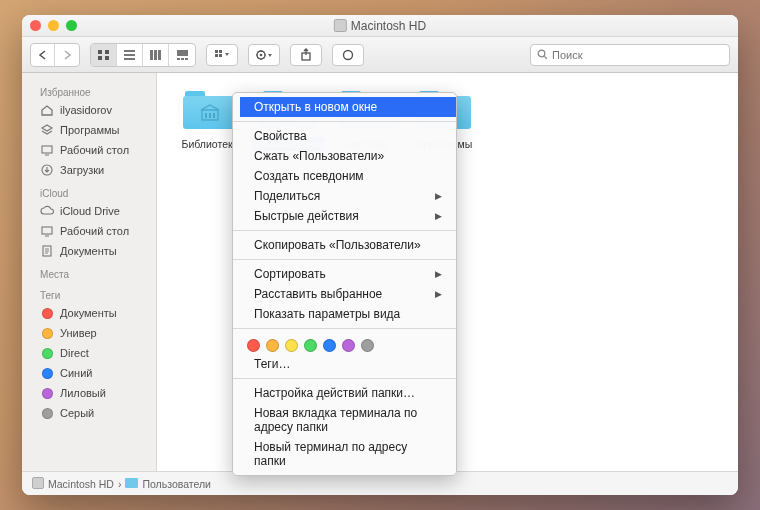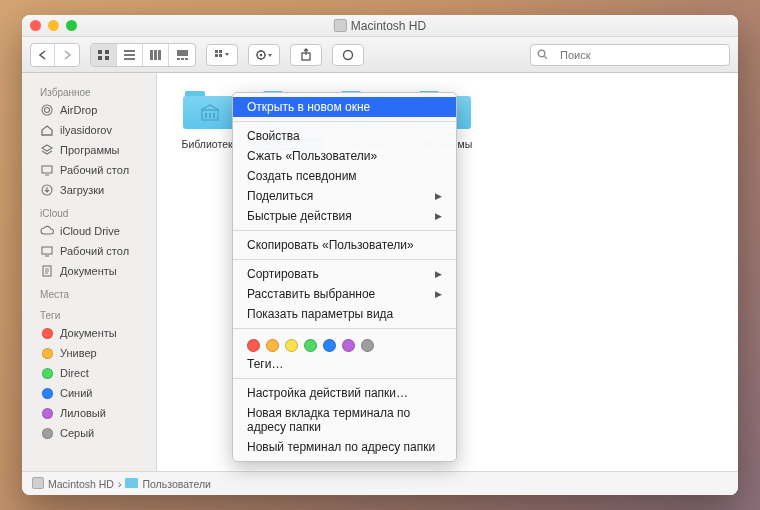--- a/index.html
+++ b/index.html
@@ -16,38 +16,38 @@
 .toolbar { height: 36px; background: linear-gradient(#f6f6f6, #e8e8e8); border-bottom: 1px solid #c8c8c8; display: flex; align-items: center; padding: 0 8px; gap: 10px; }
 .navbtns { display: flex; background: #fff; border: 1px solid #c8c8c8; border-radius: 4px; overflow: hidden; }
 .navbtn { width: 24px; height: 22px; display: flex; align-items: center; justify-content: center; color: #666; font-size: 12px; }
 .navbtn:first-child { border-right: 1px solid #d8d8d8; }
 .viewbtns { display: flex; background: #fff; border: 1px solid #c8c8c8; border-radius: 4px; overflow: hidden; }
 .viewbtn { width: 26px; height: 22px; display: flex; align-items: center; justify-content: center; border-right: 1px solid #d8d8d8; }
 .viewbtn:last-child { border-right: none; }
 .viewbtn.active { background: #e0e0e0; }
 .smallbtn { height: 22px; min-width: 32px; background: #fff; border: 1px solid #c8c8c8; border-radius: 4px; display: flex; align-items: center; justify-content: center; padding: 0 6px; }
 .spacer { flex: 1; }
-.search { width: 200px; height: 22px; background: #fff; border: 1px solid #c8c8c8; border-radius: 4px; display: flex; align-items: center; padding: 0 6px; gap: 12px; }
+.search { width: 200px; height: 22px; background: #fff; border: 1px solid #c8c8c8; border-radius: 4px; display: flex; align-items: center; padding: 0 6px; gap: 4px; }
 .search input { border: none; outline: none; flex: 1; font-size: 11px; color: #333; }
 .body { flex: 1; display: flex; overflow: hidden; }
 .sidebar { width: 135px; background: rgba(240,238,236,0.92); border-right: 1px solid #d8d8d8; padding: 6px 8px; overflow-y: auto; font-size: 11px; }
 .sb-section { font-size: 10px; color: #888; padding: 4px 10px 2px; margin-top: 4px; }
 .sb-item { padding: 3px 10px; display: flex; align-items: center; gap: 6px; color: #444; cursor: default; }
 .sb-icon { width: 14px; height: 14px; display: flex; align-items: center; justify-content: center; color: #777; }
 .tag-dot { width: 11px; height: 11px; border-radius: 50%; border: 1px solid rgba(0,0,0,0.15); }
 .content { flex: 1; background: #fff; position: relative; padding: 14px 0 0 14px; display: flex; flex-wrap: wrap; align-content: flex-start; gap: 0; }
 .folder { width: 78px; display: flex; flex-direction: column; align-items: center; gap: 4px; }
 .folder-icon { width: 58px; height: 46px; position: relative; }
 .folder-icon::before { content: ""; position: absolute; top: 4px; left: 4px; width: 20px; height: 8px; background: #5ec5ed; border-radius: 2px 2px 0 0; }
 .folder-icon::after { content: ""; position: absolute; top: 9px; left: 2px; right: 2px; bottom: 4px; background: linear-gradient(#7dd3f0, #5ec5ed); border-radius: 3px; }
 .folder-glyph { position: absolute; top: 16px; left: 50%; transform: translateX(-50%); z-index: 2; color: #4aa8cc; font-size: 20px; }
 .folder-label { font-size: 10.5px; color: #333; text-align: center; padding: 1px 4px; border-radius: 3px; white-space: nowrap; max-width: 72px; overflow: hidden; text-overflow: clip; }
 .folder.selected .folder-label { background: #0a60ff; color: #fff; }
 .ctxmenu { position: absolute; left: 232px; top: 92px; width: 225px; background: rgba(250,250,250,0.98); border: 1px solid #c4c4c4; border-radius: 5px; box-shadow: 0 6px 20px rgba(0,0,0,0.25); padding: 4px 0; font-size: 12px; z-index: 100; }
-.ctx-item { padding: 3px 14px; display: flex; align-items: center; justify-content: space-between; color: #222; cursor: default; }
+.ctx-item { padding: 3px 14px; display: flex; align-items: center; justify-content: space-between; color: #222; cursor: default; margin-left: 7px; }
 .ctx-item.hl { background: #2b6cf6; color: #fff; }
 .ctx-sep { height: 1px; background: #d8d8d8; margin: 4px 0; }
 .ctx-arrow { font-size: 9px; color: #555; }
 .ctx-tags { display: flex; gap: 6px; padding: 6px 14px 2px; }
 .ctx-tagdot { width: 13px; height: 13px; border-radius: 50%; border: 1px solid rgba(0,0,0,0.2); }
 .statusbar { height: 24px; background: #f5f5f5; border-top: 1px solid #d8d8d8; display: flex; align-items: center; padding: 0 10px; font-size: 10.5px; color: #666; gap: 4px; }
 svg { display: block; }
 </style>
 </head>
 <body>
@@ -144,29 +144,20 @@
           <circle cx="4.5" cy="4.5" r="3.3" fill="none" stroke="#888" stroke-width="1.3"></circle>
           <path d="M7.4 7.4l2.4 2.4" stroke="#888" stroke-width="1.3"></path>
         </svg>
       <input placeholder="Поиск" style="">
     </div>
   </div>
 
   <div class="body">
     <div class="sidebar" id="sidebar">
         <div class="sb-section">Избранное</div>
-        <div class="sb-item">
-          <span class="sb-icon">
-            <svg width="14" height="14">
-              <circle cx="7" cy="7" r="5" fill="none" stroke="#777" stroke-width="1.1"></circle>
-              <circle cx="7" cy="7" r="2.5" fill="none" stroke="#777" stroke-width="1.1"></circle>
-            </svg>
-          </span>
-          <span>AirDrop</span>
-        </div>
         <div class="sb-item">
           <span class="sb-icon">
             <svg width="14" height="14">
               <path d="M2 7l5-4 5 4v5H2z" fill="none" stroke="#777" stroke-width="1.3"></path>
             </svg>
           </span>
           <span>ilyasidorov</span>
         </div>
         <div class="sb-item">
           <span class="sb-icon">

